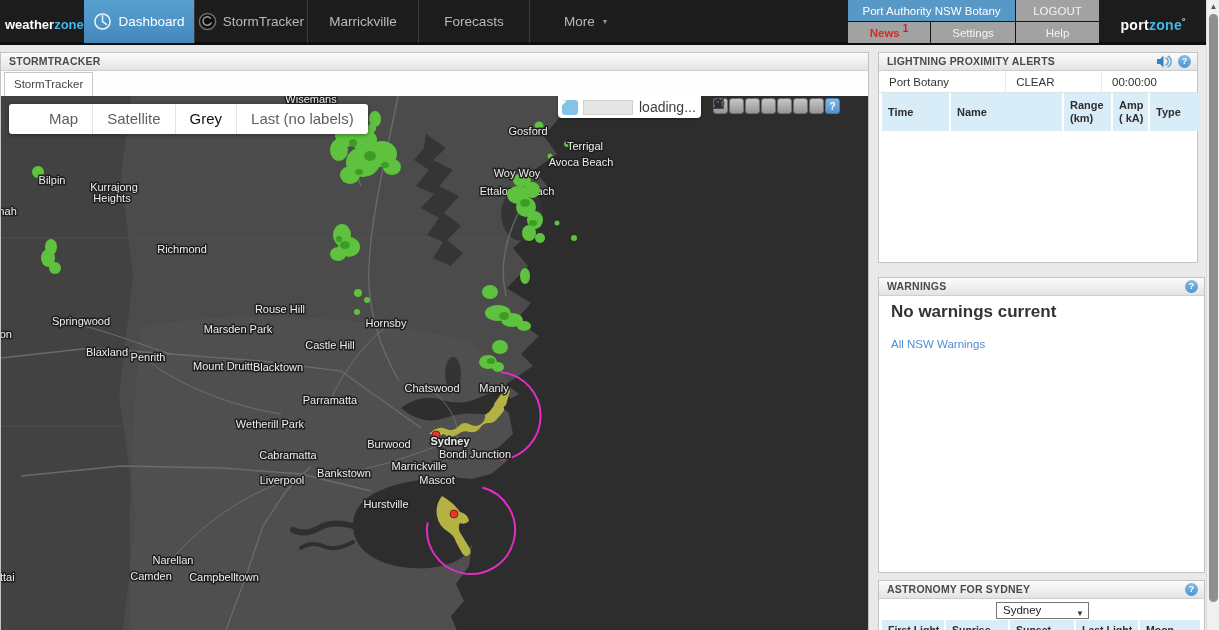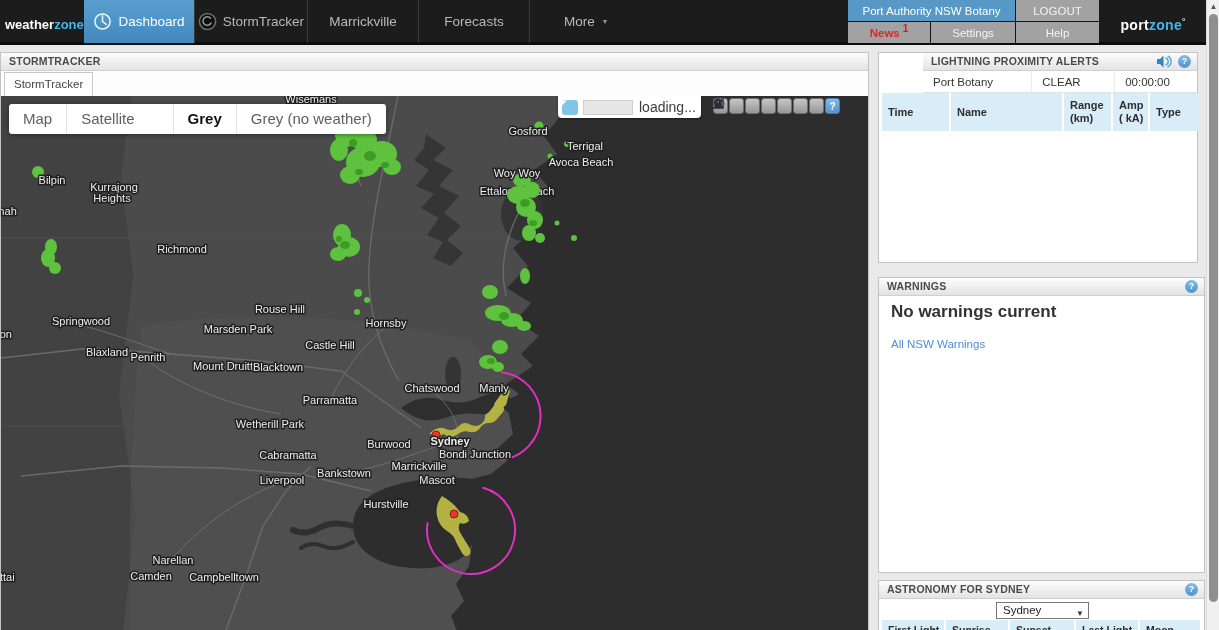--- a/index.html
+++ b/index.html
@@ -41,35 +41,35 @@
   .storm-panel{left:0;top:52px;width:869px;height:578px;}
   .tabstrip{position:relative;height:26px;background:#fdfdfd;}
   .tab{position:absolute;left:3px;top:1px;height:24px;box-sizing:border-box;padding:0 9px;background:#fff;
        border:1px solid #c8c8c8;border-bottom:none;font-size:11.5px;color:#444;line-height:23px;cursor:pointer;}
   .map{position:absolute;left:0;top:43px;width:867px;height:534px;background:#4b4b4b;overflow:hidden;}
   .map svg{position:absolute;left:0;top:0;}
   .map svg text{fill:#ededed;font-family:"Liberation Sans",sans-serif;font-size:11px;text-anchor:middle;
                 paint-order:stroke;stroke:#1f1f1f;stroke-width:3px;stroke-linejoin:round;}
   
   .maptype{position:absolute;left:8px;top:8px;height:30px;background:#fff;border-radius:3px;
-           box-shadow:0 1px 4px rgba(0,0,0,.4);display:flex;align-items:stretch;}
+           box-shadow:0 1px 4px rgba(0,0,0,.4);display:flex;align-items:stretch;padding-left:26px;}
   .maptype .mt-btn{padding:0 14px;line-height:30px;font-size:15px;color:#5f5f5f;cursor:pointer;border-left:1px solid #e3e3e3;}
   .maptype .mt-btn:first-child{border-left:none;}
-  .maptype .mt-btn.active{color:#111;font-weight:bold;margin-left:24px;}
+  .maptype .mt-btn.active{color:#111;font-weight:normal;}
   .loadbox{position:absolute;left:557px;top:0;width:143px;height:22px;background:#fff;border-radius:0 0 4px 4px;
            box-shadow:0 1px 3px rgba(0,0,0,.4);display:flex;align-items:center;}
   .bolt-btn{width:16px;height:15px;margin-left:4px;background:#82c4e8;border-radius:3px;display:flex;align-items:center;justify-content:center;cursor:pointer;}
   .load-field{width:48px;height:13px;margin-left:5px;background:#e6e6e6;border:1px solid #d0d0d0;}
   .load-text{margin-left:6px;font-size:14px;color:#3c3c3c;}
   .maptools{position:absolute;left:712px;top:2px;display:flex;gap:1px;}
   .tool-btn{width:15px;height:16px;border-radius:3px;background:linear-gradient(#c6c6c6,#969696);
             border:1px solid #6f6f6f;display:flex;align-items:center;justify-content:center;cursor:pointer;box-sizing:border-box;}
   .tool-btn.blue{background:linear-gradient(#84bce6,#4f93cd);border-color:#3f7fb5;color:#fff;font-size:10px;font-weight:bold;}
   
-  .lp-panel{left:878px;top:52px;width:320px;height:211px;padding-left:44px;}
+  .lp-panel{left:878px;top:52px;width:320px;height:211px;}
   .lp-icons{position:absolute;right:24px;top:2px;width:16px;height:13px;}
   .lp-help{right:6px;}
   .station-row{position:relative;height:21px;border-bottom:1px solid #e2e2e2;font-size:11.5px;color:#333;display:flex;align-items:center;}
   .st-cell{height:100%;display:flex;align-items:center;padding-left:10px;box-sizing:border-box;border-right:1px solid #ececec;}
   .st-c1{width:130px}.st-c2{width:98px}.st-c3{width:97px;border-right:none;}
   .lp-thead{position:absolute;left:3px;top:40px;display:flex;gap:2px;}
   .th-cell{background:#d9edf8;height:38px;display:flex;align-items:center;padding-left:6px;box-sizing:border-box;
            font-size:11px;font-weight:bold;color:#2e2e2e;line-height:13px;}
   .wn-panel{left:878px;top:277px;width:327px;height:296px;}
   .wn-msg{position:absolute;left:12px;top:24px;font-size:17px;color:#333;font-weight:bold;}
@@ -290,21 +290,21 @@
             <text x="150" y="484">Camden</text>
             <text x="223" y="485">Campbelltown</text>
             <text x="2" y="485" text-anchor="start">lattai</text>
           </g>
       </svg>
 
       <div class="maptype">
         <div class="mt-btn">Map</div>
         <div class="mt-btn">Satellite</div>
         <div class="mt-btn active">Grey</div>
-        <div class="mt-btn">Grey (no weather)</div>
+        <div class="mt-btn">Last (no labels)</div>
       </div>
 
       <div class="loadbox">
         <div class="bolt-btn">
           <svg width="9" height="11" viewBox="0 0 9 11">
               <polygon points="5,0 0,6 3.4,6 2.6,11 9,4.4 4.8,4.4" fill="#fff"></polygon>
             </svg>
         </div>
         <div class="load-field"></div>
         <div class="load-text">loading...</div>

